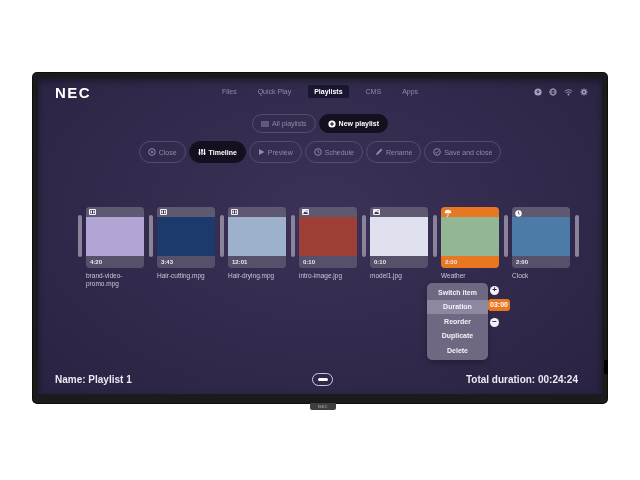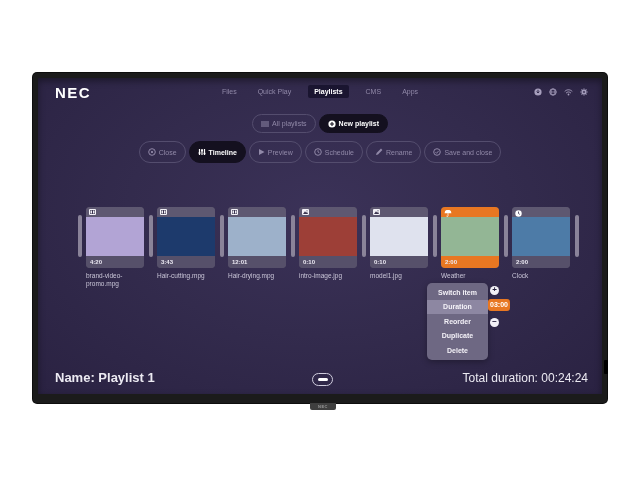--- a/index.html
+++ b/index.html
@@ -57,22 +57,22 @@
               color:#f4f2f8; font-size:7px; font-weight:bold; }
   .menu-row.active { background:var(--menu-active-bg); }
   .stepper { position:absolute; left:452px; top:208px; width:20px; }
   .step-btn { width:9px; height:9px; border-radius:50%; background:#f2f0f6; color:#241e3c;
               font-size:8px; font-weight:bold; text-align:center; line-height:8.5px; }
   .step-minus { margin-top:7px; }
   .dur-badge { margin:4px 0 0 -2px; width:22px; height:12px; background:var(--accent); border-radius:3px;
                color:#fff; font-size:7px; font-weight:bold; text-align:center; line-height:12px; }
 
   
-  .status-name  { position:absolute; left:17px; bottom:9px; color:#eceaf2; font-size:13px; font-weight:bold; }
-  .status-total { position:absolute; right:14px; bottom:9px; color:#eceaf2; font-size:12px; font-weight:normal; }
+  .status-name  { position:absolute; left:17px; bottom:9px; color:#eceaf2; font-size:10px; font-weight:bold; }
+  .status-total { position:absolute; right:24px; bottom:9px; color:#eceaf2; font-size:10px; font-weight:bold; }
   .hide-pill { position:absolute; left:274px; bottom:8px; width:21px; height:13px;
                border:1px solid #cfccdd; border-radius:7px; display:flex; align-items:center; justify-content:center; }
   .hide-pill .bar { width:10px; height:3px; background:#ffffff; border-radius:1.5px; }
 </style>
 </head>
 <body>
 
 <div class="monitor">
   <div class="screen">
 

